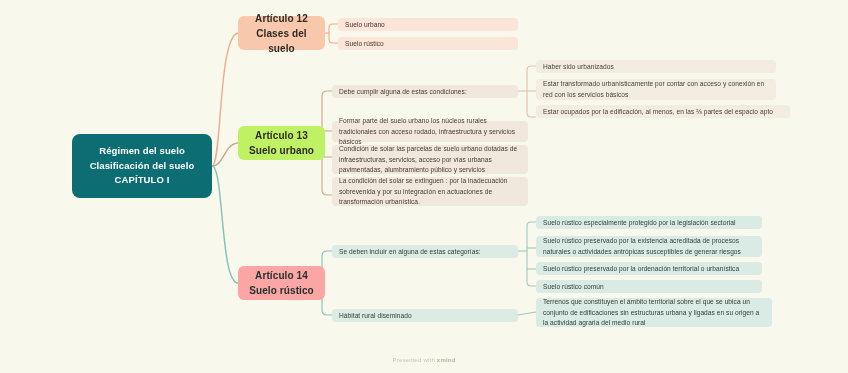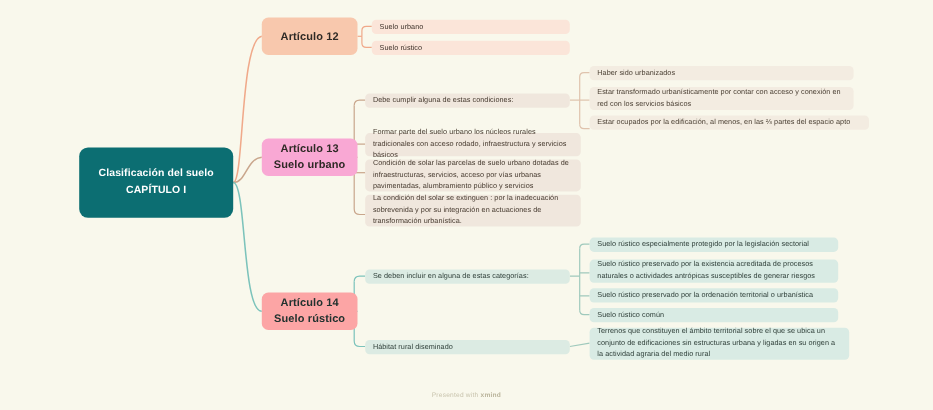--- a/index.html
+++ b/index.html
@@ -53,21 +53,21 @@
     text-align: center;
     font-weight: bold;
     font-size: 10px;
     line-height: 1.5;
     padding: 6px 8px;
     border-radius: 6px;
     letter-spacing: .1px;
   }
   .topic span { display: block; }
   .topic-peach { background: #f8c8ad; color: #2f2a26; }
-  .topic-tan   { background: #f9a8d4; color: #2f2a26; }
+  .topic-tan   { background: #bef264; color: #2f2a26; }
   .topic-teal  { background: #fca5a5; color: #22322f; }
   
   .leaf {
     font-size: 6.6px;
     line-height: 1.52;
     padding: 4px 7px;
     border-radius: 4px;
     color: #3a3026;
     letter-spacing: .05px;
   }
@@ -128,26 +128,28 @@
     <path d="M527 226 L 527 282" stroke="#9fc9bc" stroke-width="1.1"></path>
     <path d="M527 226 Q 527 222 531 222 L 536 222" stroke="#9fc9bc" stroke-width="1.1" fill="none"></path>
     <path d="M527 248 L 536 248" stroke="#9fc9bc" stroke-width="1.1"></path>
     <path d="M527 269 L 536 269" stroke="#9fc9bc" stroke-width="1.1"></path>
     <path d="M527 282 Q 527 286 531 286 L 536 286" stroke="#9fc9bc" stroke-width="1.1" fill="none"></path>
 
     <path d="M518 315 L 536 312" stroke="#9fc9bc" stroke-width="1.1" fill="none"></path>
   </svg>
 
   <div class="node root" style="left:72px; top:134px; width:140px; height:64px;">
+    <span>Régimen del suelo</span>
     <span>Clasificación del suelo</span>
     <span>CAPÍTULO I</span>
   </div>
 
   <div class="node topic topic-peach" style="left:238px; top:16px; width:87px; height:34px;">
     <span>Artículo 12</span>
+    <span>Clases del suelo</span>
   </div>
 
   <div class="node leaf leaf-peach" style="left:338px; top:18px; width:180px; height:13px;">
     <span>Suelo urbano</span>
   </div>
 
   <div class="node leaf leaf-peach" style="left:338px; top:37px; width:180px; height:13px;">
     <span>Suelo rústico</span>
   </div>
 

